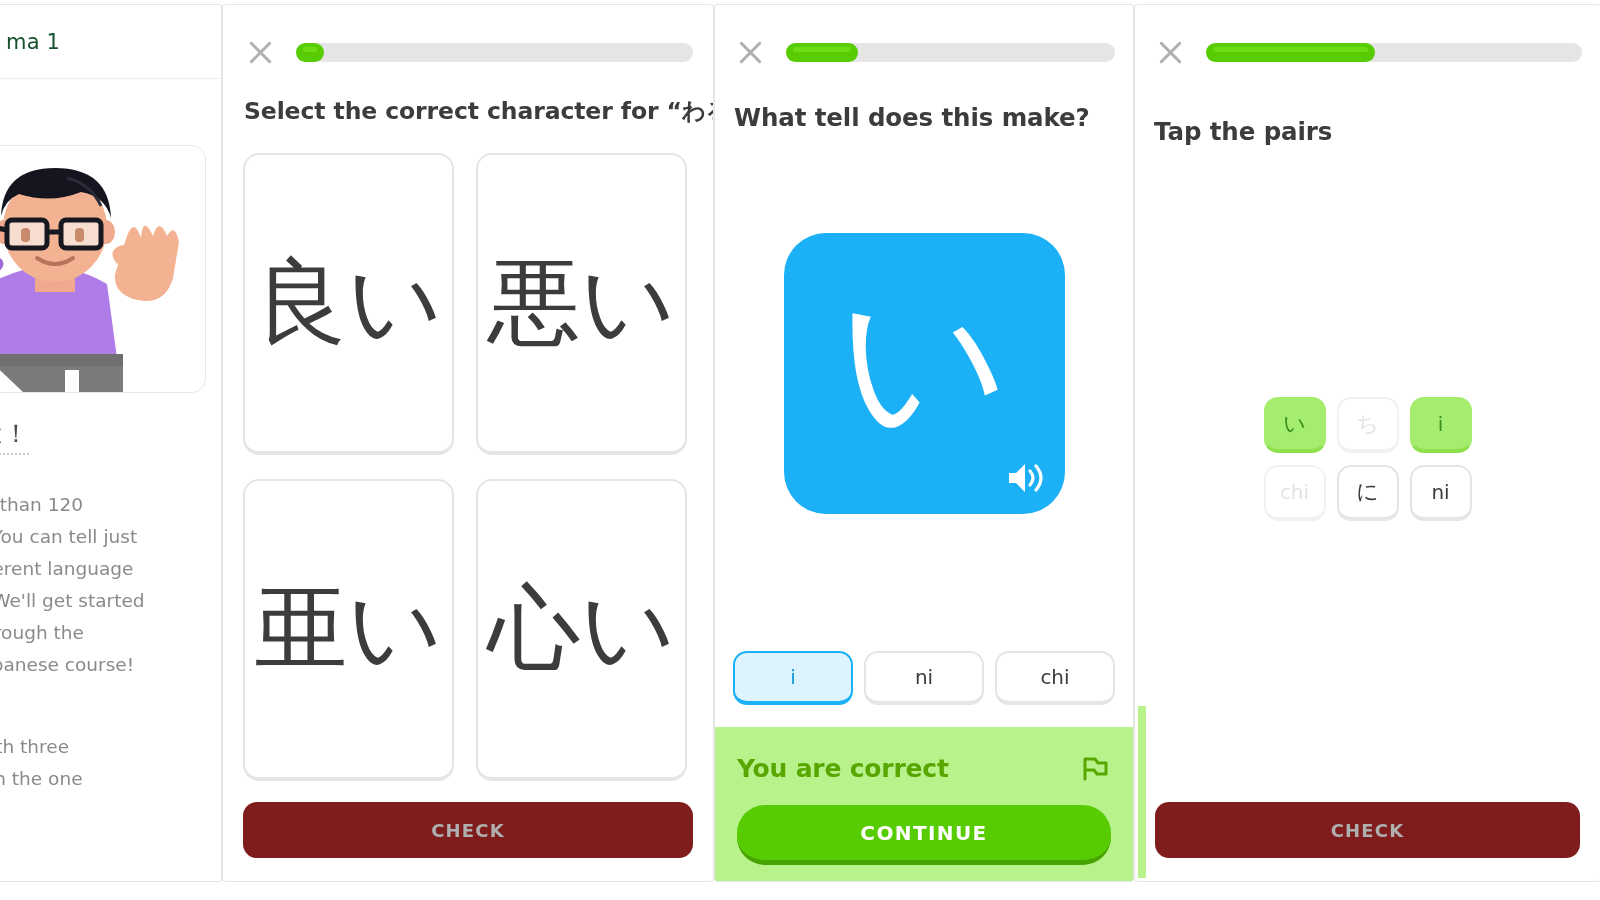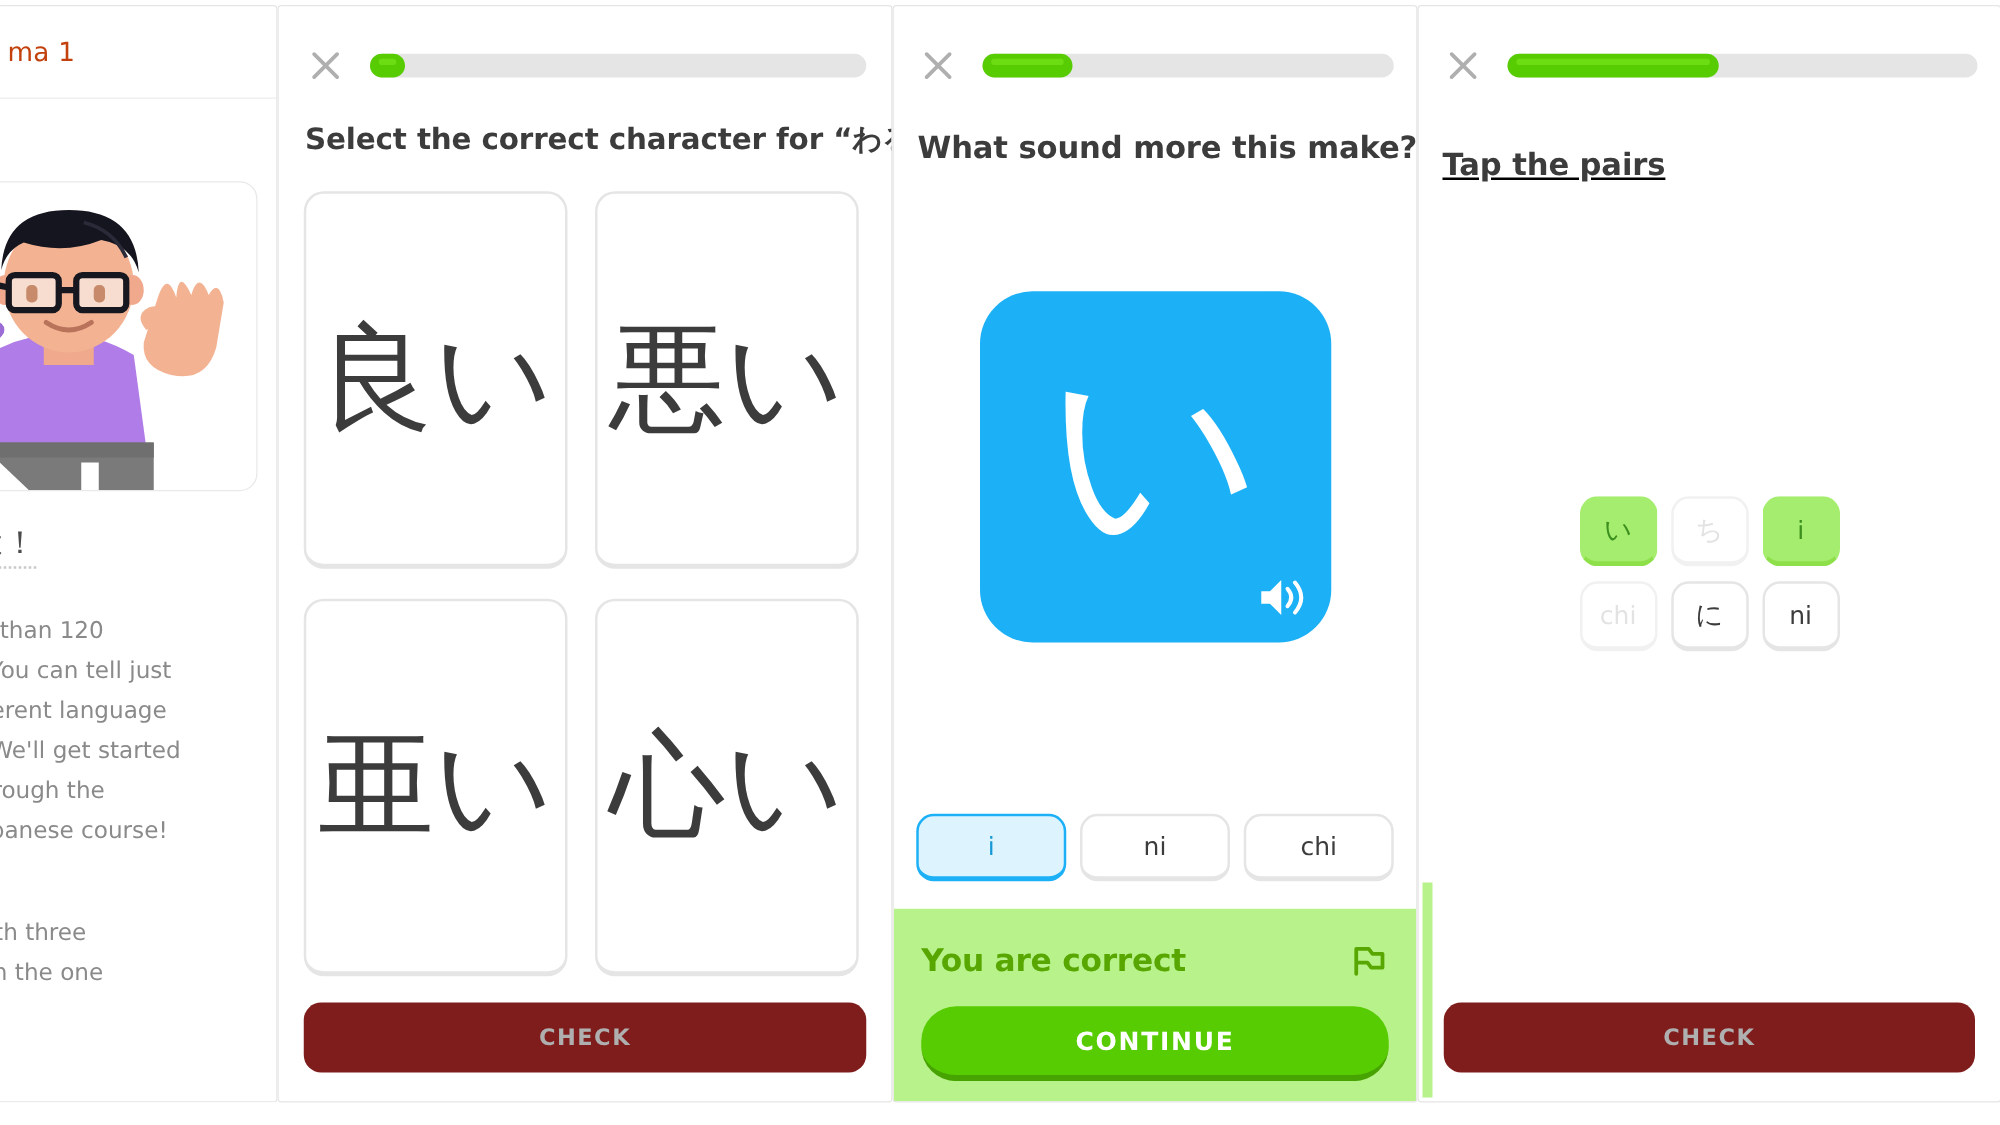--- a/index.html
+++ b/index.html
@@ -31,21 +31,21 @@
 
   
   .p1 { width: 224px; margin-left: -2px; border-left: none; }
   .p1-header {
     height: 74px;
     border-bottom: 1px solid #ededed;
     display: flex; align-items: center;
     padding-left: 8px;
   }
   .p1-title {
-    font-size: 21px; color: #c2410c; font-weight: 400;
+    font-size: 21px; color: #14532d; font-weight: 400;
     white-space: nowrap;
     letter-spacing: .2px;
   }
   .p1-body { padding: 0 10px; }
   .char-card {
     margin-top: 66px;
     margin-left: -60px;
     width: 258px; height: 248px;
     border: 1px solid #e9e9e9;
     border-radius: 14px;
@@ -239,21 +239,21 @@
     border-bottom: 5px solid #46a302;
     color: #fff;
     font-size: 20px;
     font-weight: 700;
     letter-spacing: 1.4px;
     font-family: inherit;
     cursor: pointer;
   }
 
   
-  .p4 { width: 467px; text-decoration: underline; }
+  .p4 { width: 467px; }
   .p4-inner { padding: 0 18px; }
   .p4 .ex-title { margin-top: 48px; margin-left: 1px; font-size: 24.5px; }
   .pair-grid {
     position: absolute;
     left: 0; right: 0;
     top: 392px;
     display: grid;
     grid-template-columns: repeat(3, 62px);
     grid-auto-rows: 56px;
     gap: 12px 11px;
@@ -375,21 +375,21 @@
   <div class="panel p3">
     <div class="p3-inner">
 
       <div class="ex-top">
         <div class="close-x"></div>
         <div class="pbar">
           <div class="pbar-fill" style="width:22%"></div>
         </div>
       </div>
 
-      <div class="ex-title">What sound more this make?</div>
+      <div class="ex-title">What tell does this make?</div>
 
       <div class="sound-card">
         <div class="sound-char">い</div>
         <svg class="speaker-icon" viewBox="0 0 38 34">
           <path d="M3 12 h7 L19 3 v28 L10 22 H3 z" fill="#ffffff"></path>
           <path d="M24 10 q6 7 0 14" stroke="#ffffff" stroke-width="3.2" fill="none" stroke-linecap="round"></path>
           <path d="M30 5 q10 12 0 24" stroke="#ffffff" stroke-width="3.2" fill="none" stroke-linecap="round"></path>
         </svg>
       </div>
     </div>

